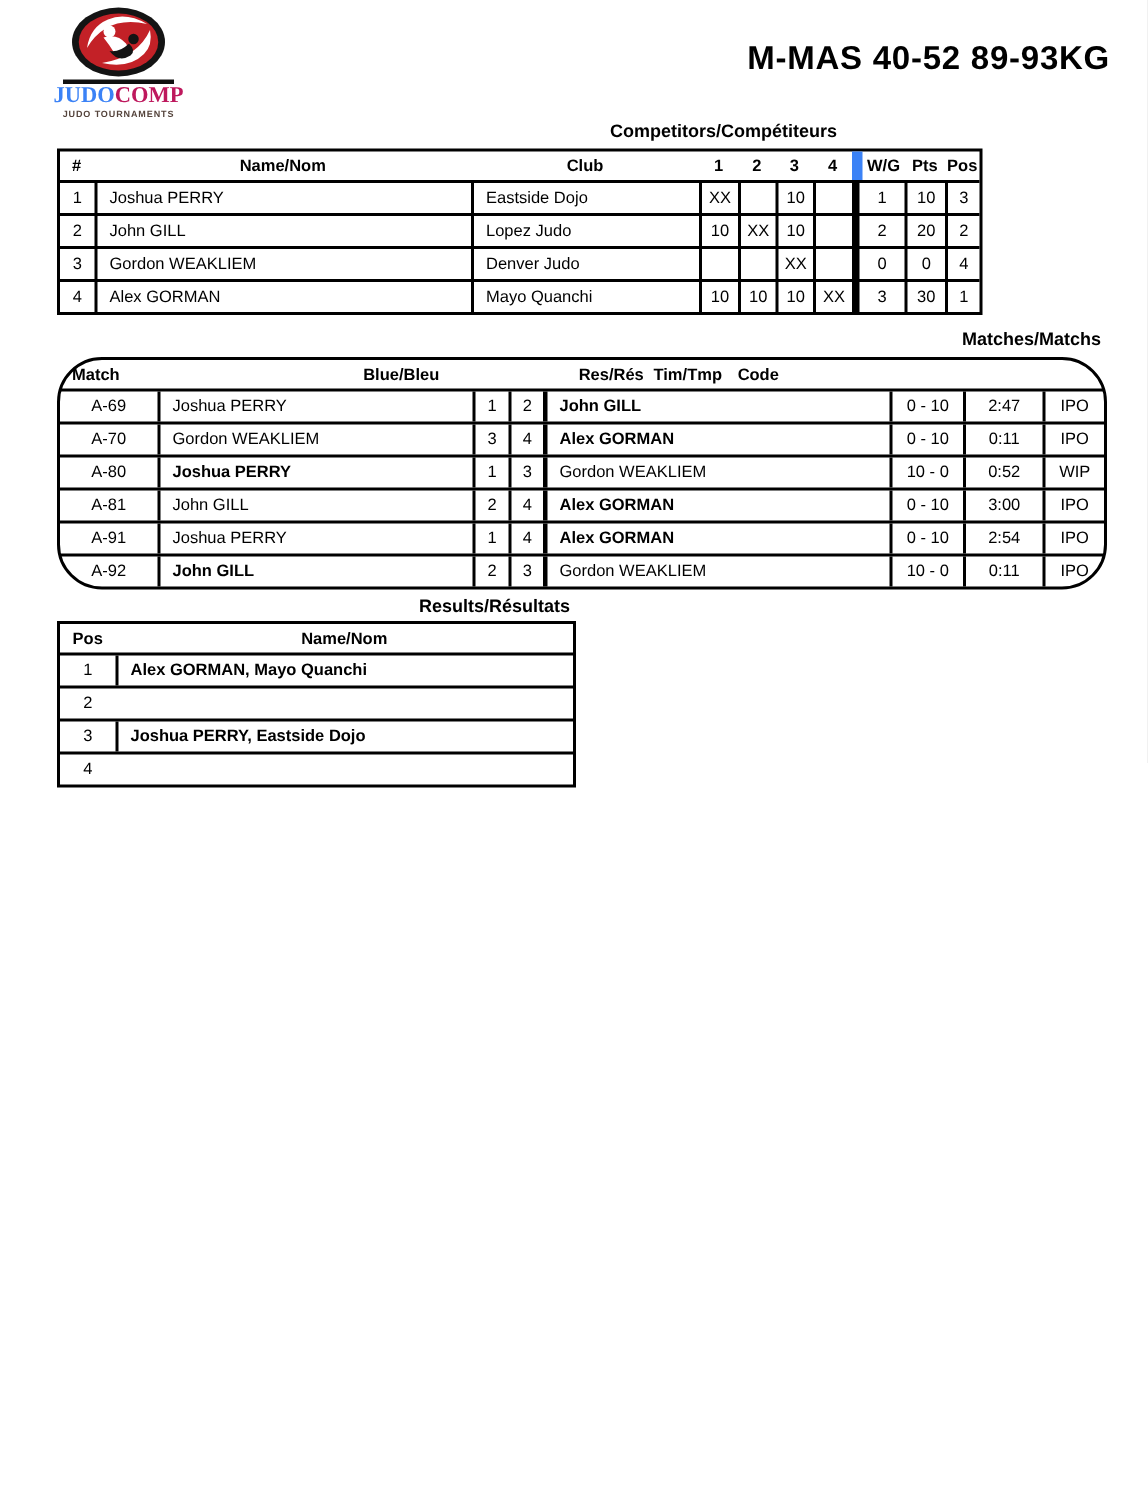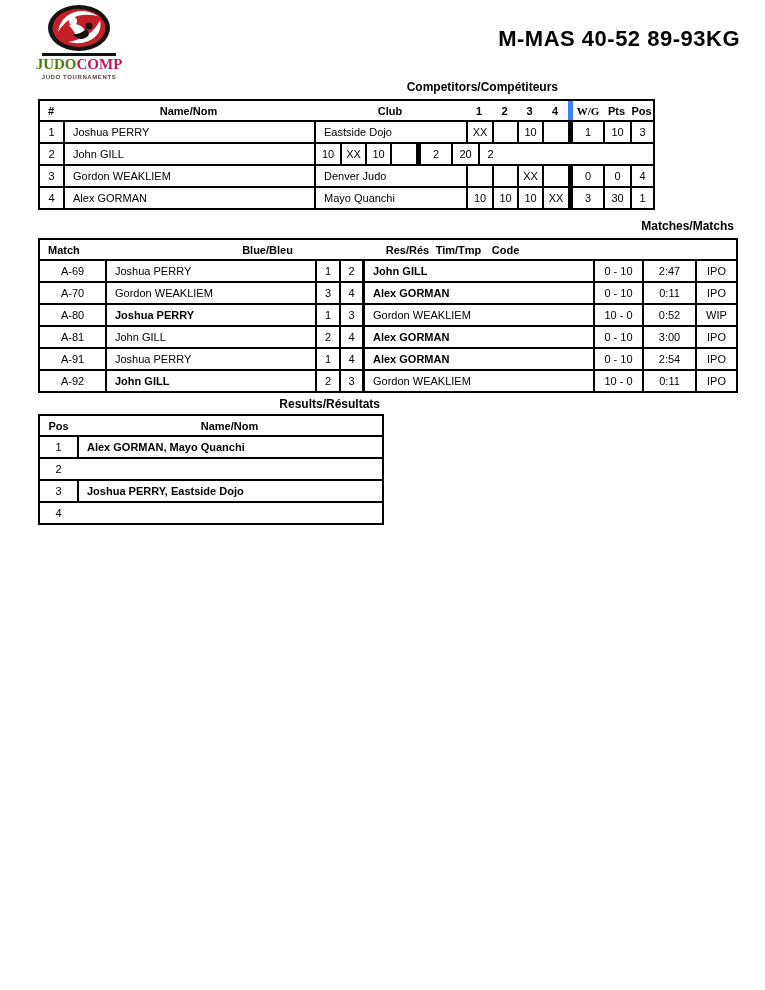--- a/index.html
+++ b/index.html
@@ -12,21 +12,21 @@
     overflow:hidden;
   }
   
   .logo{position:absolute;left:33px;top:4px;width:92px;text-align:center;}
   .logo-emblem{display:block;margin:0 auto;}
   .logo-bar{width:74px;height:3px;background:#111;margin:1px auto 0 auto;}
   .logo-word{
     font-family:"Liberation Serif","DejaVu Serif",serif;
     font-weight:bold;font-size:15px;letter-spacing:0px;line-height:1.0;margin-top:1px;
   }
-  .logo-word .b{color:#4d7c0f;}
+  .logo-word .b{color:#3b82f6;}
   .logo-tag{
     font-size:6px;font-weight:bold;color:#55443c;letter-spacing:0.6px;margin-top:2px;
   }
   
   .doc-title{
     position:absolute;top:26px;right:25px;
     font-size:22px;font-weight:bold;letter-spacing:0.5px;
   }
   
   .sec-title{
@@ -43,23 +43,23 @@
     box-sizing:border-box;
     display:flex;align-items:center;justify-content:center;
     font-size:11px;border-left:2px solid #000;
     overflow:hidden;white-space:nowrap;
   }
   .c.first{border-left:none;}
   .c.left{justify-content:flex-start;padding-left:8px;}
   .c.thick{border-left:5px solid #000;}
   .c.semithick{border-left:3px solid #000;}
   .hrow .c{border-left:none;font-weight:bold;}
-  .hrow .c.thick{border-left:5px solid #3b82f6;font-family:Liberation Serif, serif;}
+  .hrow .c.thick{border-left:7px solid #3b82f6;}
   #competitors-table{left:38px;top:99px;width:613px;}
-  #matches-table{left:38px;top:238px;width:696px;}
+  #matches-table{left:38px;top:238px;width:696px;border-radius:30px;}
   #results-table{left:38px;top:414px;width:342px;}
   
   .co-num{flex:0 0 23px;}
   .co-name{flex:0 0 251px;}
   .co-club{flex:0 0 152px;}
   .co-c{flex:0 0 26px;}
   .co-c2{flex:0 0 25px;}
   .co-wg{flex:0 0 35px;}
   .co-pts{flex:0 0 27px;}
   .co-pos{flex:0 0 23px;}
@@ -126,20 +126,21 @@
       <div class="c co-c2">10</div>
       <div class="c co-c"></div>
       <div class="c co-wg thick">1</div>
       <div class="c co-pts">10</div>
       <div class="c co-pos">3</div>
     </div>
 
     <div class="trow">
       <div class="c co-num first">2</div>
       <div class="c co-name left">John GILL</div>
+      <div class="c co-club left">Lopez Judo</div>
       <div class="c co-c">10</div>
       <div class="c co-c2">XX</div>
       <div class="c co-c2">10</div>
       <div class="c co-c"></div>
       <div class="c co-wg thick">2</div>
       <div class="c co-pts">20</div>
       <div class="c co-pos">2</div>
     </div>
 
     <div class="trow">

